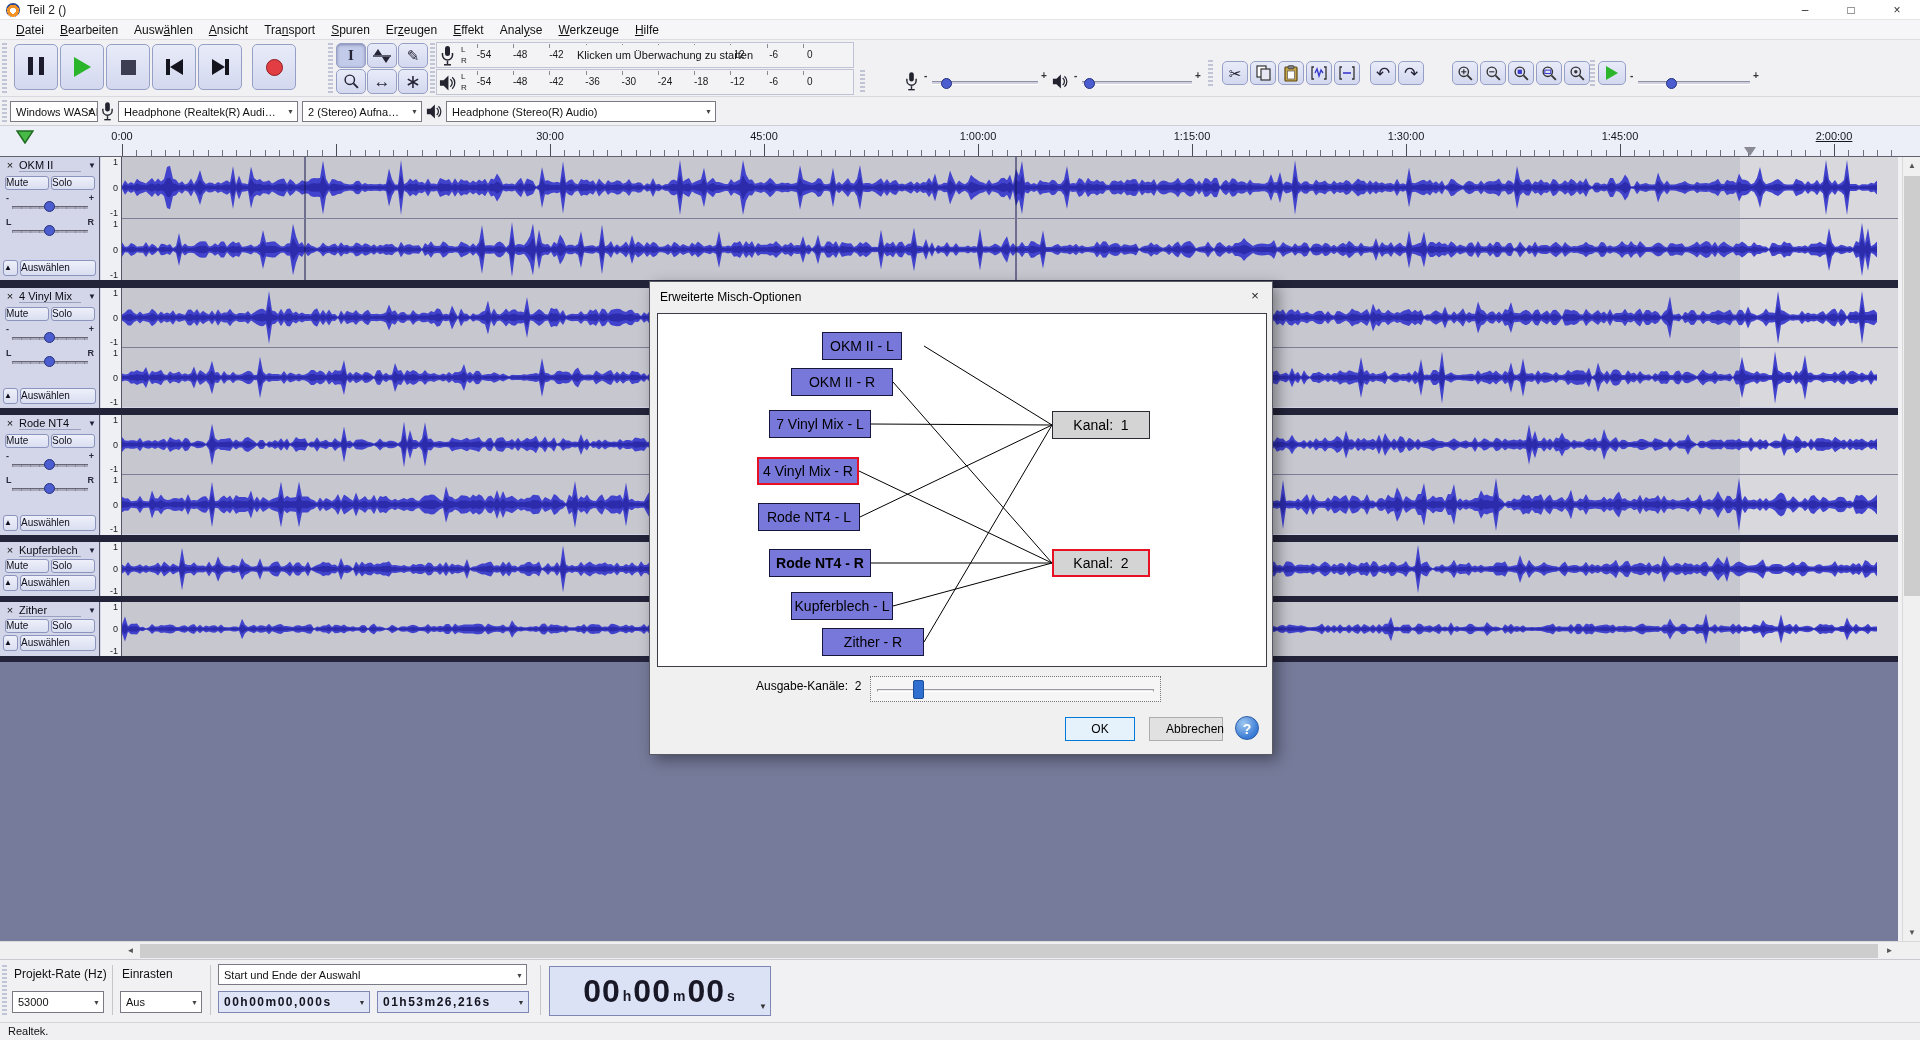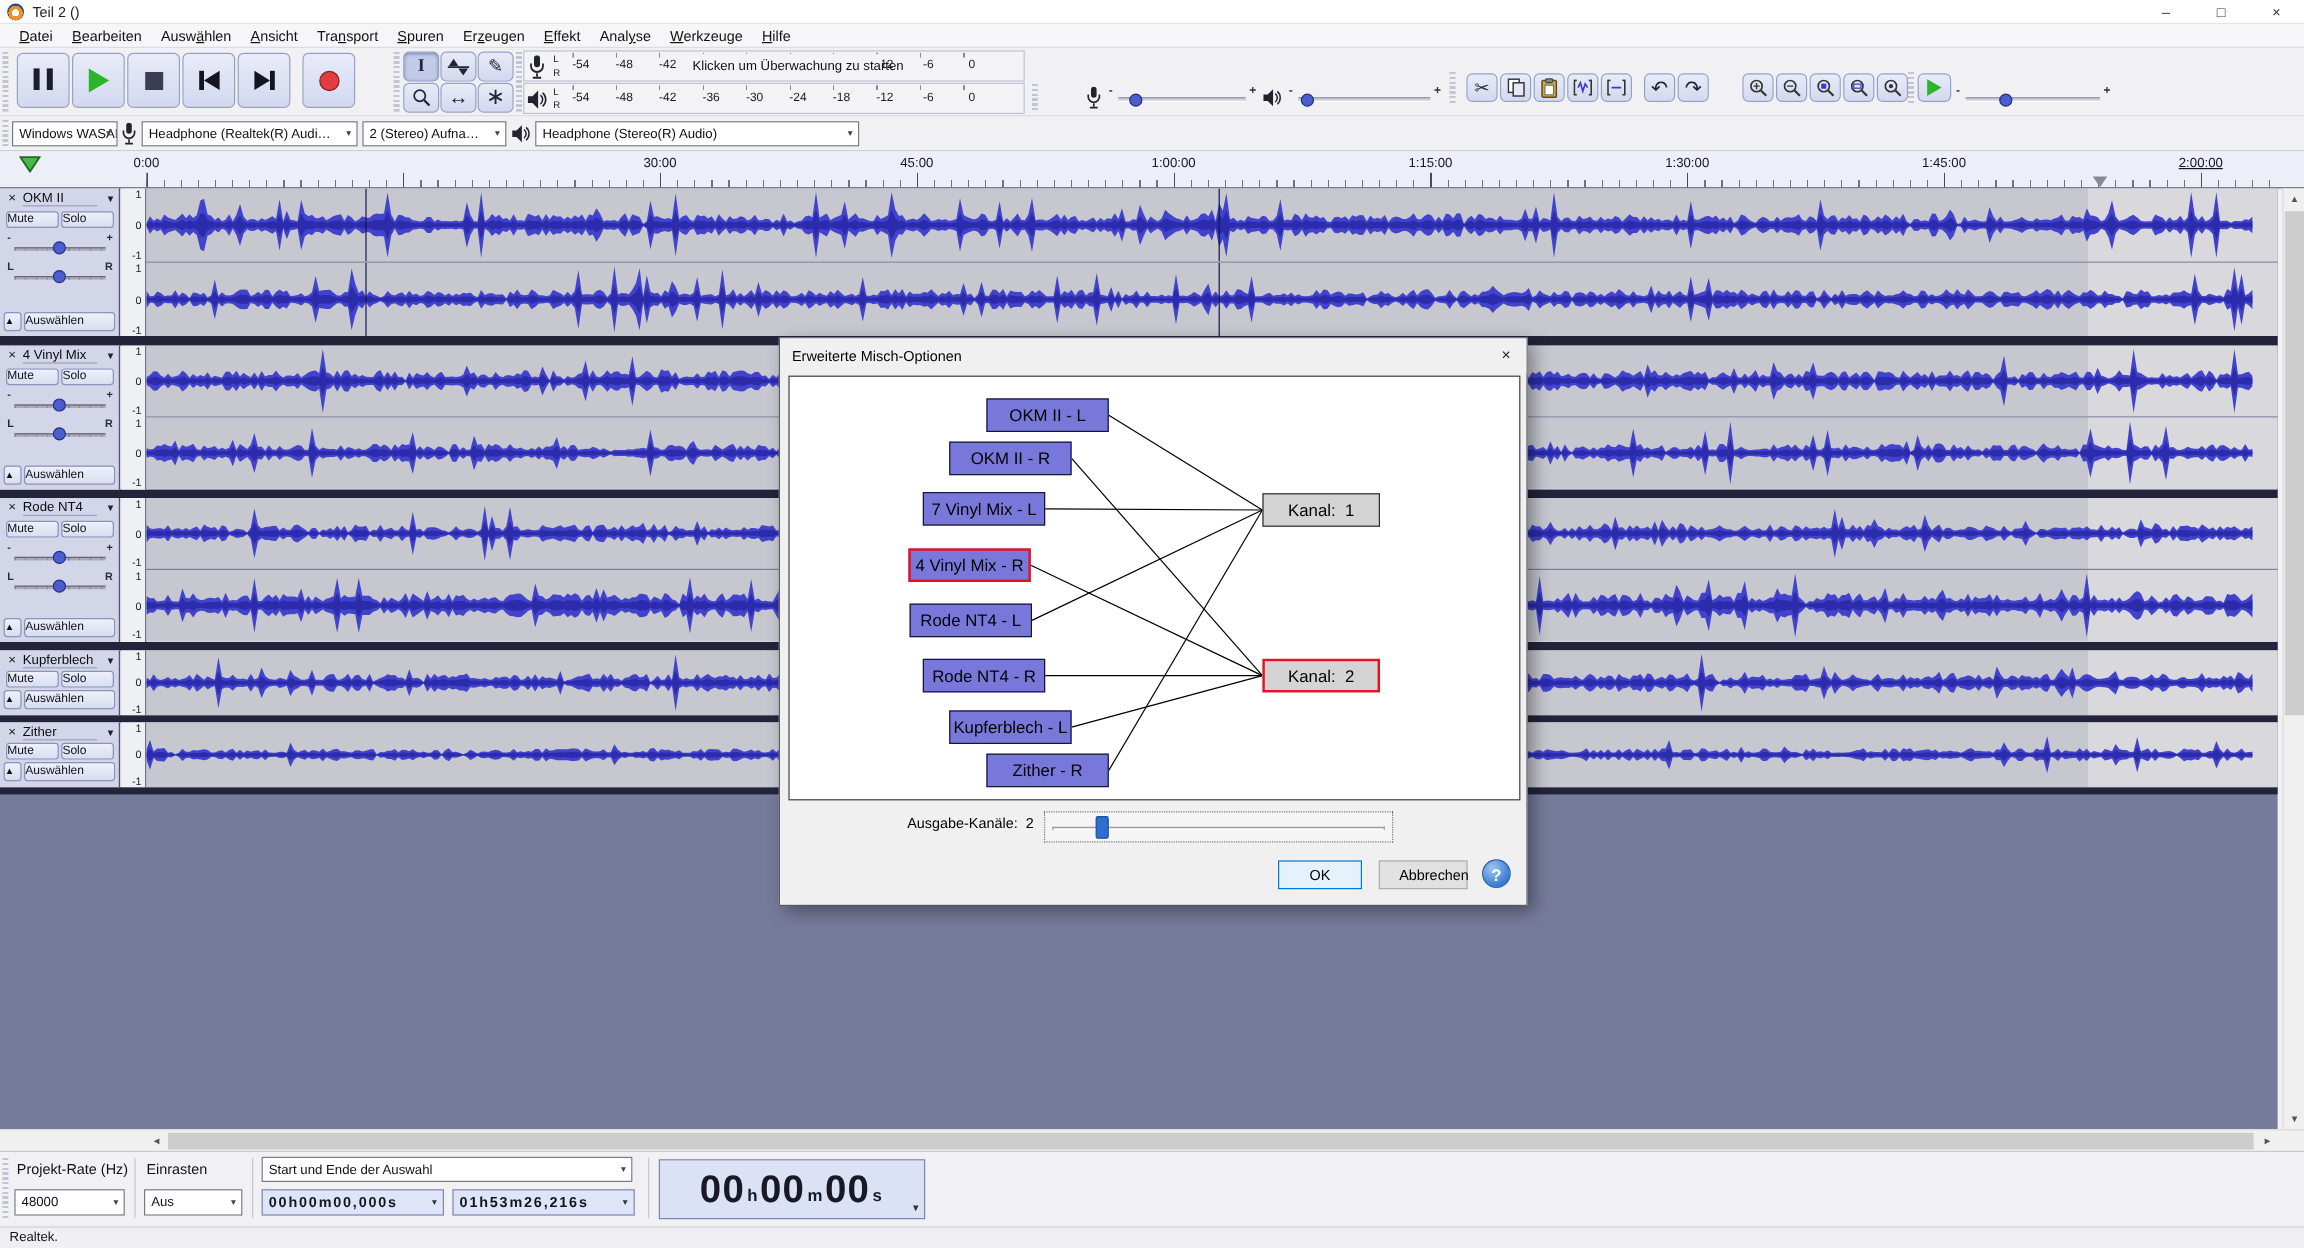--- a/index.html
+++ b/index.html
@@ -636,21 +636,21 @@
 <div id="hscroll">
   <div id="hleft">◄</div>
   <div id="hthumb"></div>
   <div id="hright">►</div>
 </div>
 
 <div id="selbar">
   <div class="gripper" style="left:2px;top:5px;height:50px"></div>
   <span class="sb-label" style="left:14px">Projekt-Rate (Hz)</span>
   <div class="sb-combo" style="left:12px;top:31px;width:92px">
-      <span>48000</span>
+      <span>53000</span>
       <span class="arr">▼</span>
     </div>
   <div class="sb-sep" style="left:112px"></div>
   <span class="sb-label" style="left:122px">Einrasten</span>
   <div class="sb-combo" style="left:120px;top:31px;width:82px">
       <span>Aus</span>
       <span class="arr">▼</span>
     </div>
   <div class="sb-sep" style="left:210px"></div>
   <div class="sb-combo" style="left:218px;top:4px;width:309px;height:21px">
@@ -690,26 +690,26 @@
     <svg id="mixer-lines">
         <line x1="266" y1="32" x2="394" y2="111" stroke="#000" stroke-width="1"></line>
         <line x1="235" y1="68" x2="394" y2="249" stroke="#000" stroke-width="1"></line>
         <line x1="213" y1="110" x2="394" y2="111" stroke="#000" stroke-width="1"></line>
         <line x1="201" y1="157" x2="394" y2="249" stroke="#000" stroke-width="1"></line>
         <line x1="202" y1="203" x2="394" y2="111" stroke="#000" stroke-width="1"></line>
         <line x1="213" y1="249" x2="394" y2="249" stroke="#000" stroke-width="1"></line>
         <line x1="235" y1="292" x2="394" y2="249" stroke="#000" stroke-width="1"></line>
         <line x1="266" y1="328" x2="394" y2="111" stroke="#000" stroke-width="1"></line>
       </svg>
-  <div class="mixbox" style="left: 164px; top: 18px; width: 102px;">OKM II - L</div>
+  <div class="mixbox" style="left: 164px; top: 18px; width: 80px;">OKM II - L</div>
       <div class="mixbox" style="left: 133px; top: 54px; width: 102px;">OKM II - R</div>
       <div class="mixbox" style="left: 111px; top: 96px; width: 102px;">7 Vinyl Mix - L</div>
       <div class="mixbox sel" style="left: 99px; top: 143px; width: 102px;">4 Vinyl Mix - R</div>
       <div class="mixbox" style="left: 100px; top: 189px; width: 102px;">Rode NT4 - L</div>
-      <div class="mixbox" style="left: 111px; top: 235px; width: 102px;">Rode NT4 - R</div>
+      <div class="mixbox" style="left: 111px; top: 235px; width: 102px; font-weight: bold;">Rode NT4 - R</div>
       <div class="mixbox" style="left: 133px; top: 278px; width: 102px;">Kupferblech - L</div>
       <div class="mixbox" style="left: 164px; top: 314px; width: 102px;">Zither - R</div>
       <div class="chanbox" style="left: 394px; top: 97px; width: 98px;">Kanal:  1</div>
       <div class="chanbox sel" style="left: 394px; top: 235px; width: 98px;">Kanal:  2</div>
     </div>
   <div id="dlg-output-row">
     <span>Ausgabe-Kanäle:</span>&nbsp;&nbsp;<span>2</span>
   </div>
   <div id="dlg-slider">
     <div class="groove"></div>

